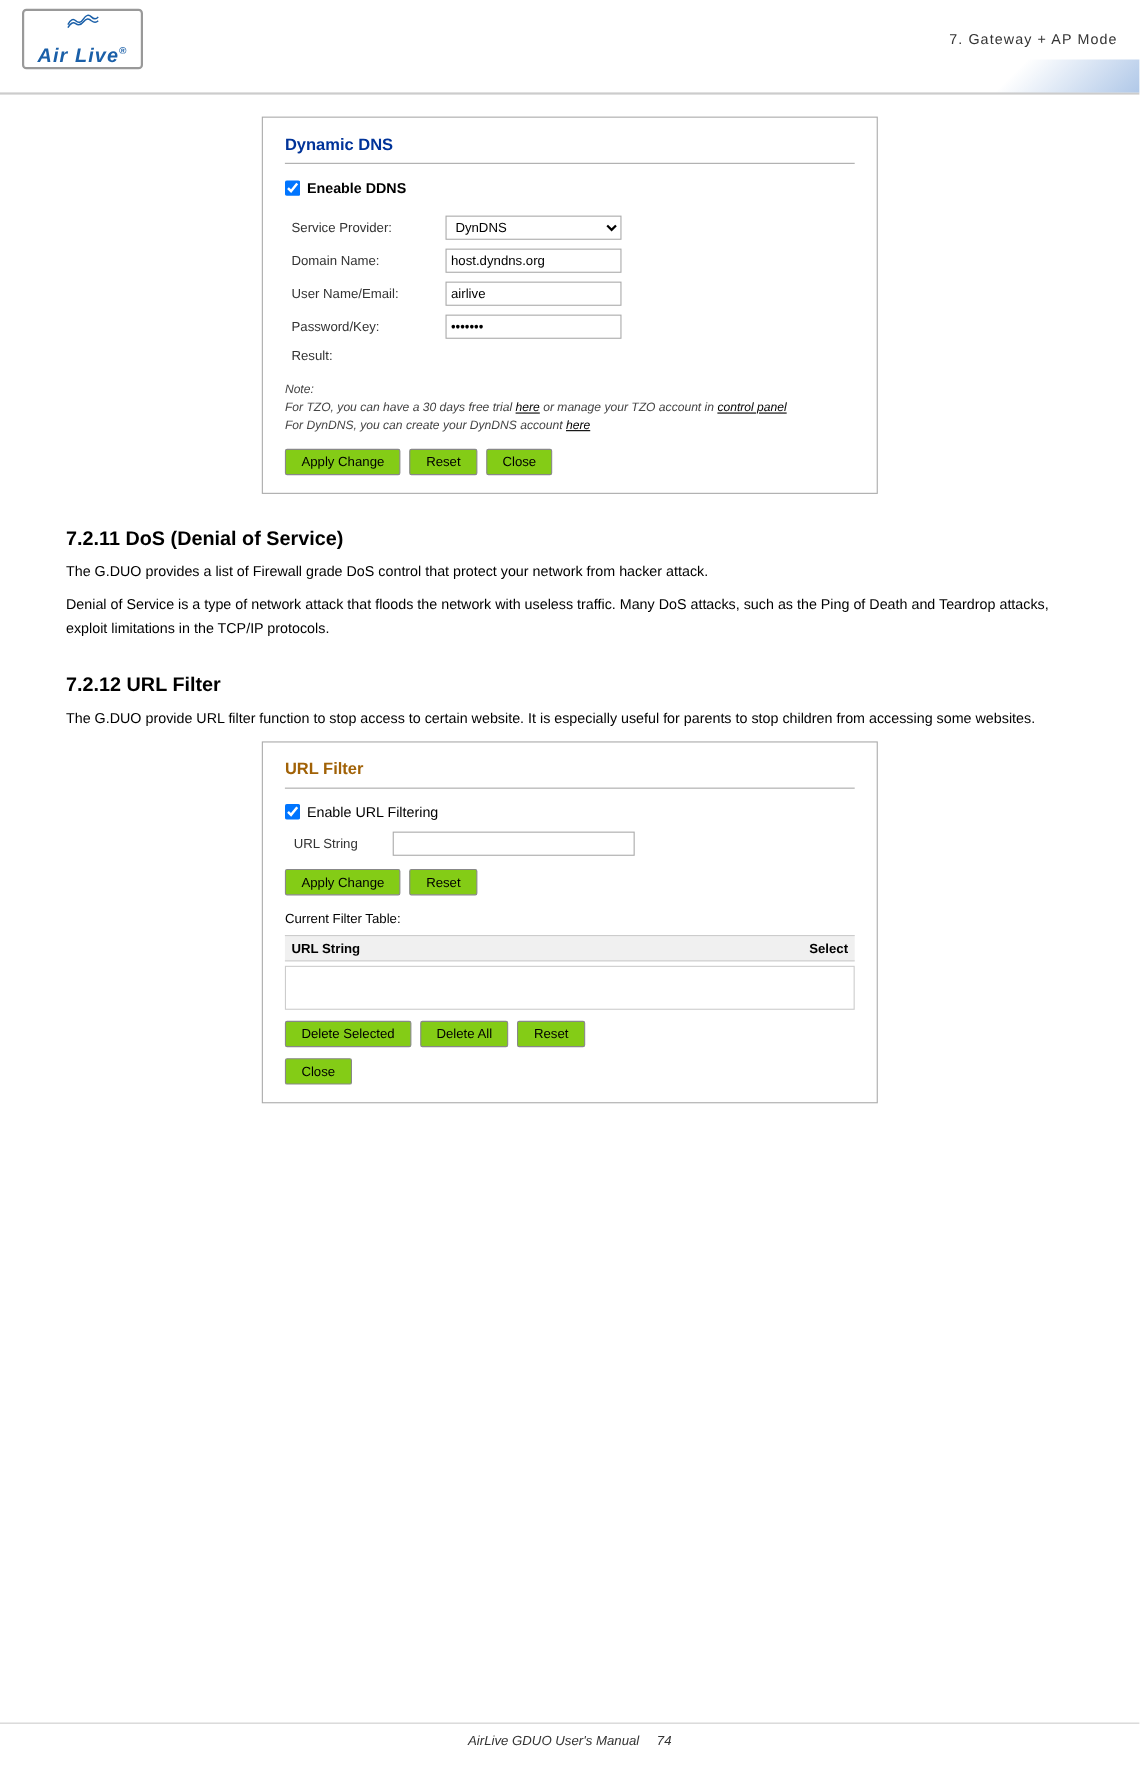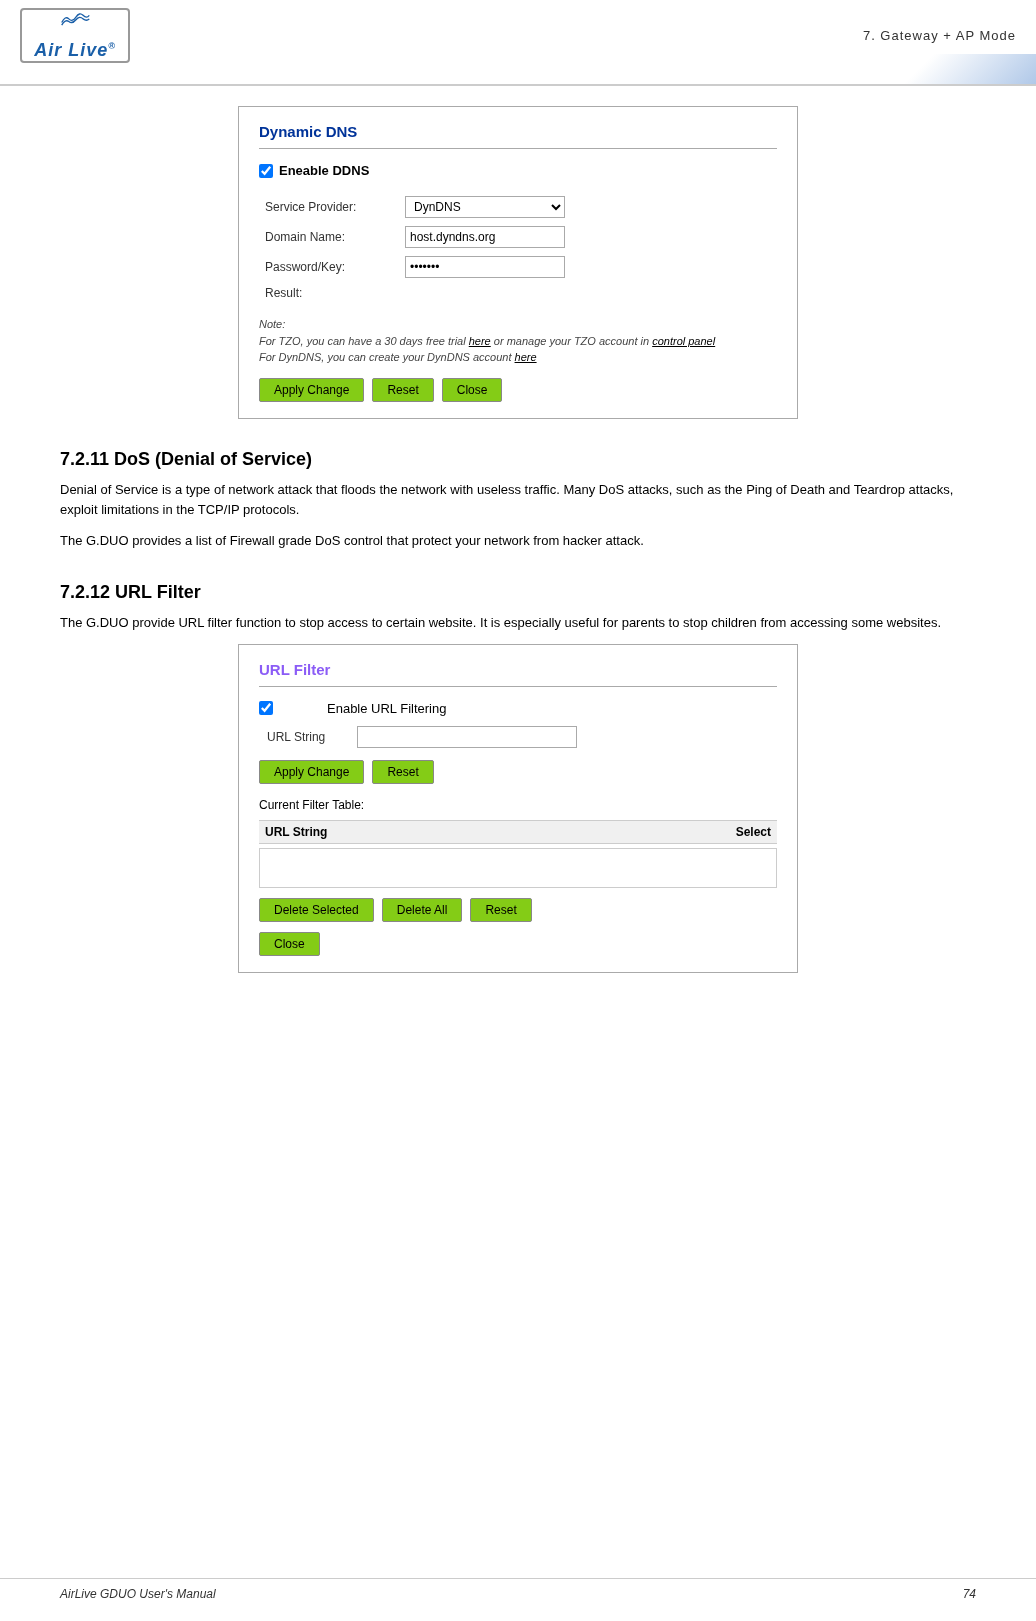--- a/index.html
+++ b/index.html
@@ -173,30 +173,29 @@
     .url-filter-panel {
       border: 1px solid #aaa;
       background: #fff;
       margin: 0 auto;
       max-width: 560px;
       padding: 16px 20px 16px 20px;
     }
     .url-filter-title {
       font-size: 15px;
       font-weight: bold;
-      color: #8b5cf6;
+      color: #a16207;
       border-bottom: 1px solid #aaa;
       padding-bottom: 8px;
       margin-bottom: 14px;
     }
     .url-checkbox-row {
       display: flex;
       align-items: center;
       margin-bottom: 10px;
-      gap: 48px;
     }
     .url-checkbox-row input[type="checkbox"] {
       margin-right: 6px;
       width: 14px;
       height: 14px;
     }
     .url-string-row {
       display: flex;
       align-items: center;
       margin-bottom: 12px;
@@ -245,22 +244,22 @@
       align-items: center;
     }
 
     
     .footer {
       position: absolute;
       bottom: 20px;
       left: 0;
       right: 0;
       display: flex;
-      justify-content: space-between;
-      padding: 0 60px;
+      justify-content: center;
+      padding: 12px 60px;
       font-size: 12px;
       font-style: italic;
       color: #333;
       border-top: 1px solid #ccc;
       padding-top: 8px;
       gap: 16px;
     }
 
     
     .wave-svg {
@@ -308,20 +307,26 @@
           </select>
         </td>
       </tr>
       <tr>
         <td>Domain Name:</td>
         <td>
           <input type="text" value="host.dyndns.org" style="width: 160px; font-size: 12px; height: 22px; border: 1px solid rgb(170, 170, 170); padding: 2px 4px;">
         </td>
       </tr>
       <tr>
+        <td>User Name/Email:</td>
+        <td>
+          <input type="text" value="airlive" style="width: 160px; font-size: 12px; height: 22px; border: 1px solid rgb(170, 170, 170); padding: 2px 4px;">
+        </td>
+      </tr>
+      <tr>
         <td>Password/Key:</td>
         <td>
           <input type="password" value="xxxxxxx" style="width: 160px; font-size: 12px; height: 22px; border: 1px solid rgb(170, 170, 170); padding: 2px 4px;">
         </td>
       </tr>
       <tr class="result-row">
         <td>Result:</td>
         <td>
           <span></span>
         </td>
@@ -341,22 +346,22 @@
 
     <div class="btn-row">
       <button class="btn">Apply Change</button>
       <button class="btn">Reset</button>
       <button class="btn">Close</button>
     </div>
   </div>
 
   <div>
     <div class="section-heading">7.2.11 DoS (Denial of Service)</div>
+    <p class="section-para">The G.DUO provides a list of Firewall grade DoS control that protect your network from hacker attack.</p>
     <p class="section-para">Denial of Service is a type of network attack that floods the network with useless traffic. Many DoS attacks, such as the Ping of Death and Teardrop attacks, exploit limitations in the TCP/IP protocols.</p>
-    <p class="section-para">The G.DUO provides a list of Firewall grade DoS control that protect your network from hacker attack.</p>
   </div>
 
   <div>
     <div class="section-heading">7.2.12 URL Filter</div>
     <p class="section-para">The G.DUO provide URL filter function to stop access to certain website.   It is especially useful for parents to stop children from accessing some websites.</p>
   </div>
 
   <div class="url-filter-panel">
     <div class="url-filter-title">URL Filter</div>
 

